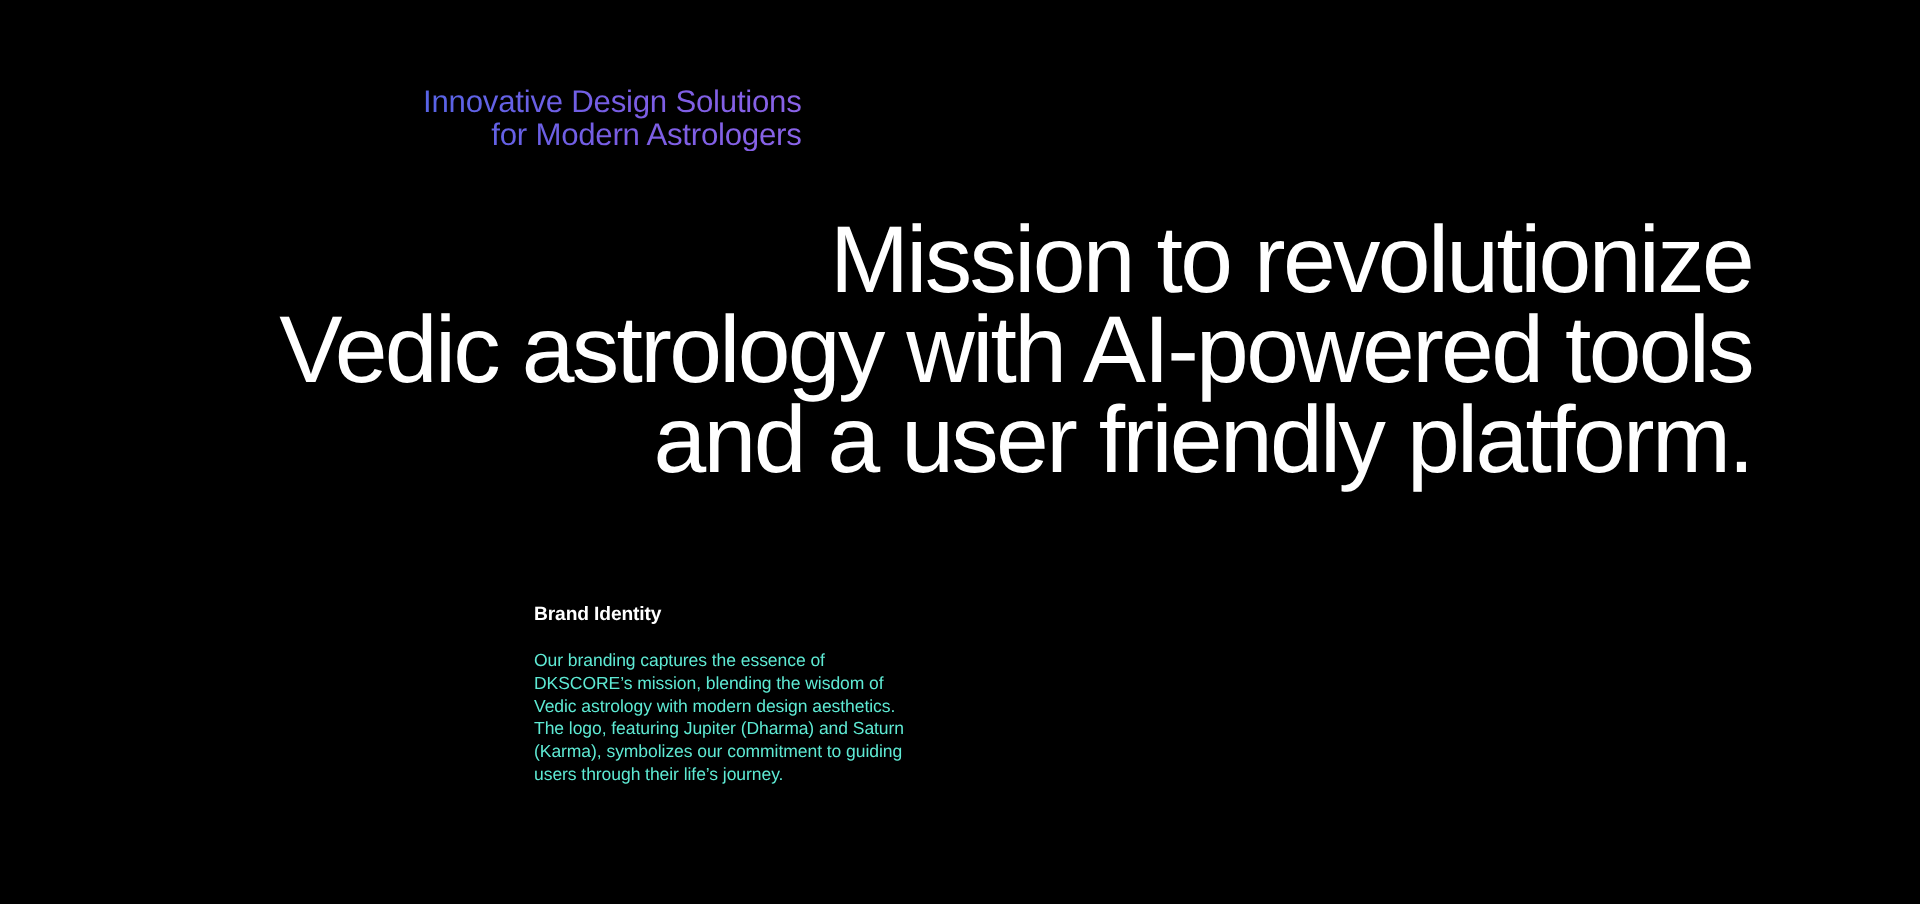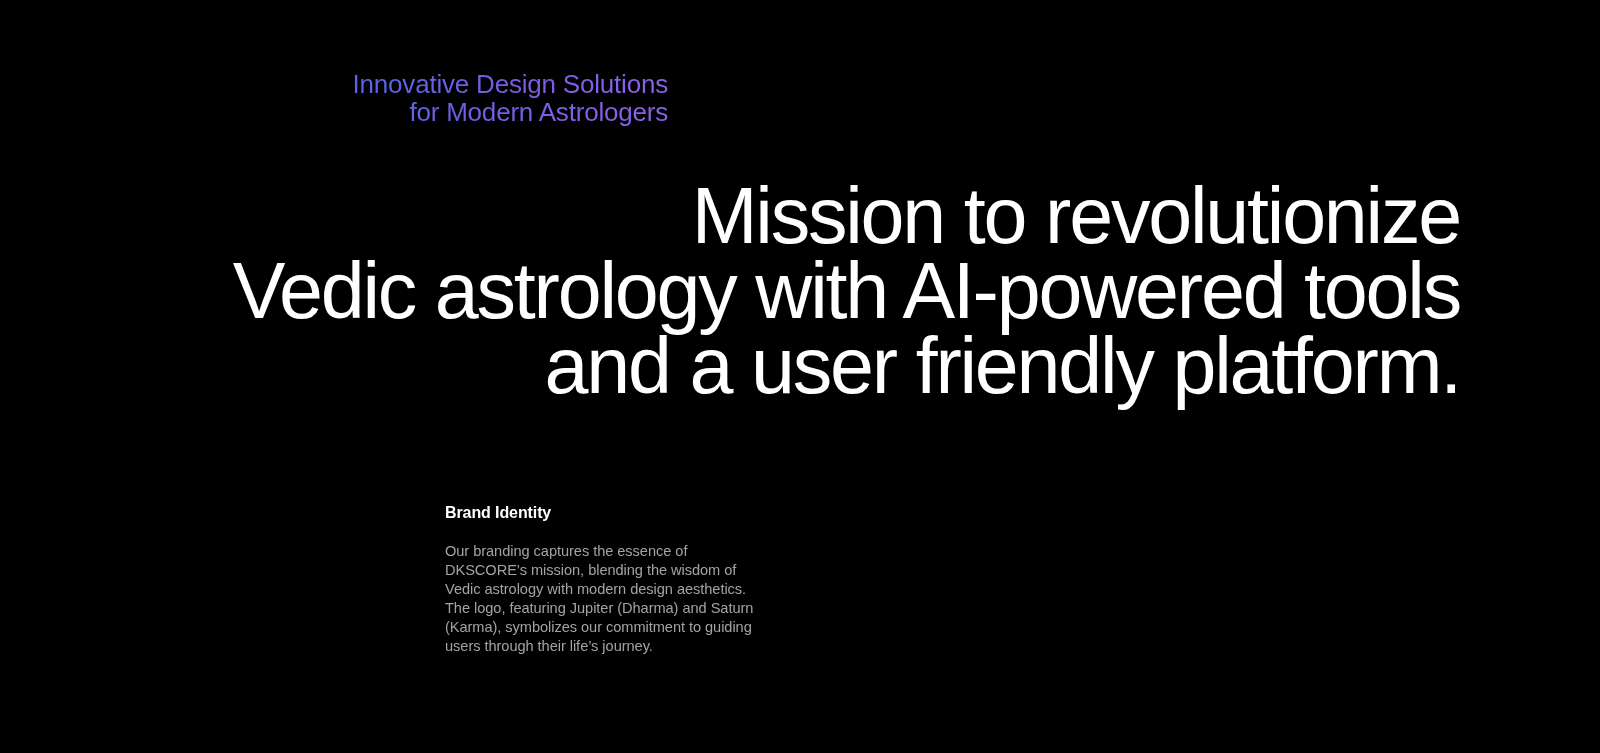--- a/index.html
+++ b/index.html
@@ -75,21 +75,21 @@
   .col-heading {
     color: #ffffff;
     font-size: 16px;
     line-height: 20px;
     font-weight: 700;
     letter-spacing: -0.1px;
     margin-bottom: 19px;
   }
 
   .col-body {
-    color: #a3a3a3;
+    color: #5eead4;
     font-size: 14.6px;
     line-height: 19px;
     font-weight: 400;
     letter-spacing: -0.05px;
   }
 </style>
 </head>
 <body>
 
 <div class="page">

